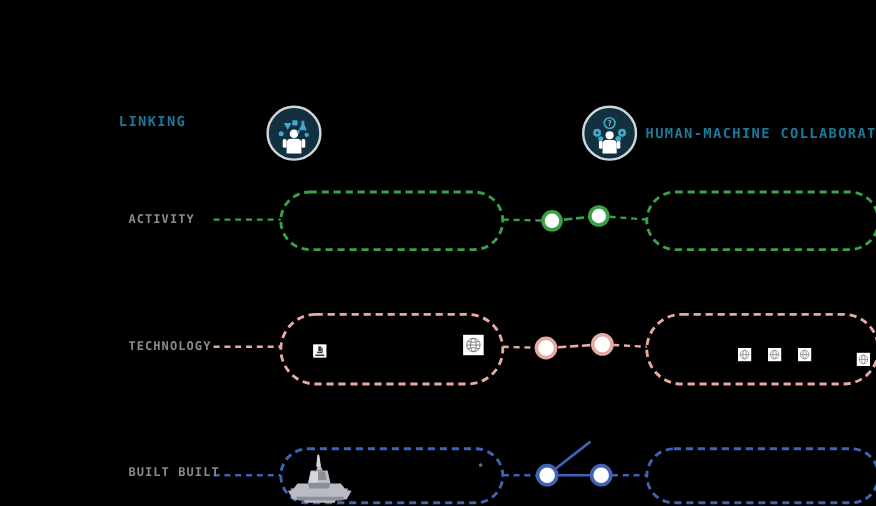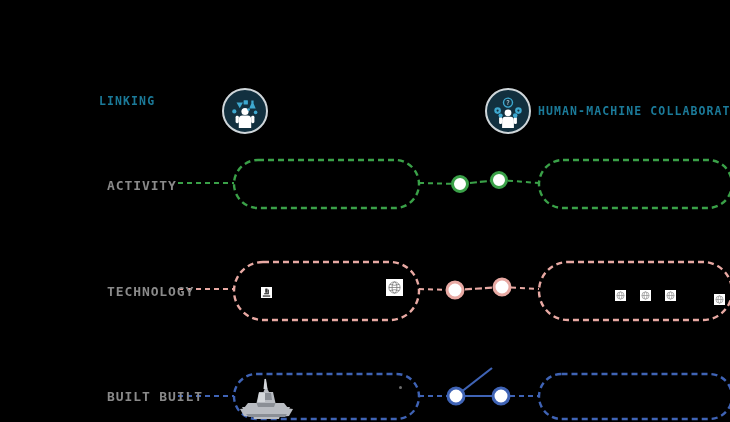--- a/index.html
+++ b/index.html
@@ -62,21 +62,21 @@
     border: 2px solid #cfd6da;
     box-sizing: border-box;
     position: relative;
     flex: 0 0 auto;
   }
   .badge svg { position: absolute; left: 0; top: 0; }
   
   .row-label {
     position: absolute;
     left: 107px;
-    font-size: 13px;
+    font-size: 10px;
     letter-spacing: 0.9px;
     font-weight: bold;
     color: #8a8a8a;
     white-space: nowrap;
   }
   .row-label.r1 { top: 178px; }
   .row-label.r2 { top: 284px; text-align: right; }
   .row-label.r3 { top: 389px; }
   
   .thumb {

